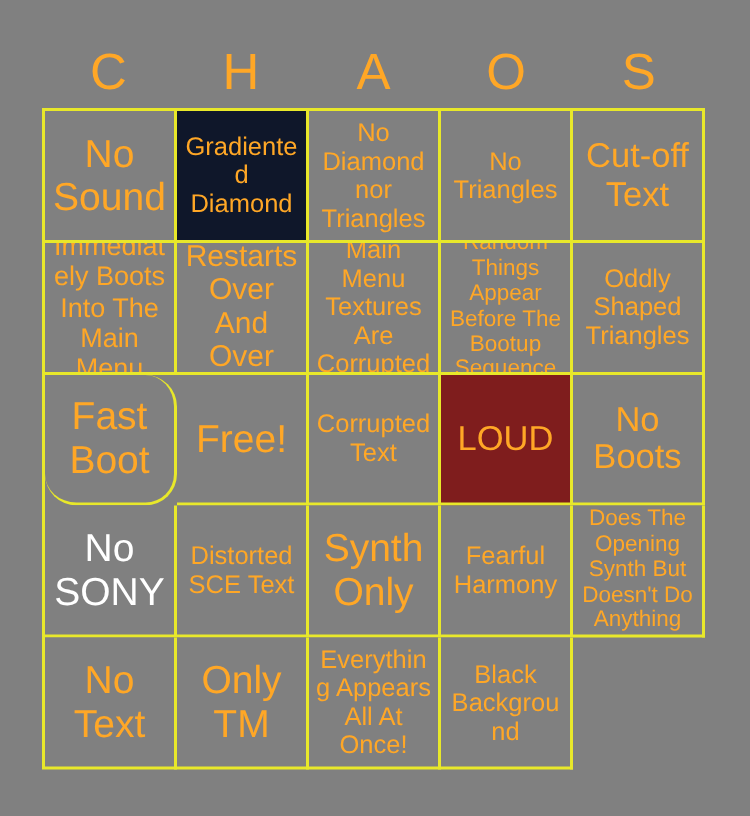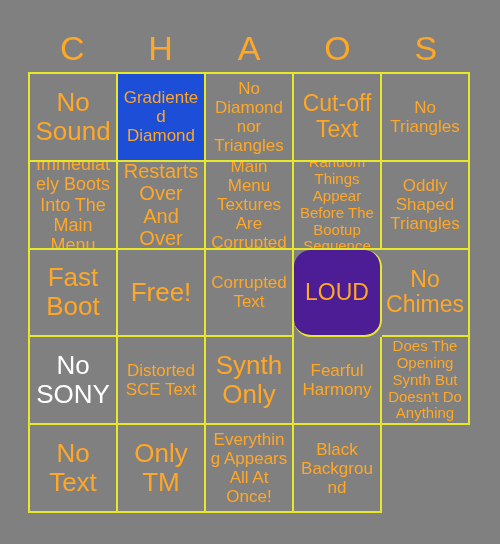--- a/index.html
+++ b/index.html
@@ -95,64 +95,64 @@
     <div class="header-letter" style="color: rgb(255, 167, 38);">A</div>
     <div class="header-letter" style="color: rgb(255, 167, 38);">O</div>
     <div class="header-letter" style="color: rgb(255, 167, 38);">S</div>
   </div>
 
   <div id="grid" style="border-top-color: rgb(232, 232, 42); border-left-color: rgb(232, 232, 42);">
 
     <div class="cell fs-xxl" style="border-right-color: rgb(232, 232, 42); border-bottom-color: rgb(232, 232, 42); background: rgb(128, 128, 128);">
       <span class="cell-text" style="color: rgb(255, 167, 38);">No Sound</span>
     </div>
-    <div class="cell fs-md" style="border-right-color: rgb(232, 232, 42); border-bottom-color: rgb(232, 232, 42); background: #1d4ed8;">
+    <div class="cell fs-md" style="border-right-color: rgb(232, 232, 42); border-bottom-color: rgb(232, 232, 42); background: #0f172a;">
       <span class="cell-text" style="color: rgb(255, 167, 38);">Gradiented Diamond</span>
     </div>
     <div class="cell fs-md" style="border-right-color: rgb(232, 232, 42); border-bottom-color: rgb(232, 232, 42); background: rgb(128, 128, 128);">
       <span class="cell-text" style="color: rgb(255, 167, 38);">No Diamond nor Triangles</span>
     </div>
+    <div class="cell fs-md" style="border-right-color: rgb(232, 232, 42); border-bottom-color: rgb(232, 232, 42); background: rgb(128, 128, 128);">
+      <span class="cell-text" style="color: rgb(255, 167, 38);">No Triangles</span>
+    </div>
     <div class="cell fs-xl" style="border-right-color: rgb(232, 232, 42); border-bottom-color: rgb(232, 232, 42); background: rgb(128, 128, 128);">
       <span class="cell-text" style="color: rgb(255, 167, 38);">Cut-off Text</span>
-    </div>
-    <div class="cell fs-md" style="border-right-color: rgb(232, 232, 42); border-bottom-color: rgb(232, 232, 42); background: rgb(128, 128, 128);">
-      <span class="cell-text" style="color: rgb(255, 167, 38);">No Triangles</span>
     </div>
 
     <div class="cell fs-sm" style="border-right-color: rgb(232, 232, 42); border-bottom-color: rgb(232, 232, 42); background: rgb(128, 128, 128);">
       <span class="cell-text" style="color: rgb(255, 167, 38);">Immediately Boots Into The Main Menu</span>
     </div>
     <div class="cell fs-lg" style="border-right-color: rgb(232, 232, 42); border-bottom-color: rgb(232, 232, 42); background: rgb(128, 128, 128);">
       <span class="cell-text" style="color: rgb(255, 167, 38);">Restarts Over And Over</span>
     </div>
     <div class="cell fs-md" style="border-right-color: rgb(232, 232, 42); border-bottom-color: rgb(232, 232, 42); background: rgb(128, 128, 128);">
       <span class="cell-text" style="color: rgb(255, 167, 38);">Main Menu Textures Are Corrupted</span>
     </div>
     <div class="cell fs-xs" style="border-right-color: rgb(232, 232, 42); border-bottom-color: rgb(232, 232, 42); background: rgb(128, 128, 128);">
       <span class="cell-text" style="color: rgb(255, 167, 38);">Random Things Appear Before The Bootup Sequence</span>
     </div>
     <div class="cell fs-md" style="border-right-color: rgb(232, 232, 42); border-bottom-color: rgb(232, 232, 42); background: rgb(128, 128, 128);">
       <span class="cell-text" style="color: rgb(255, 167, 38);">Oddly Shaped Triangles</span>
     </div>
 
-    <div class="cell fs-xxl" style="border-right-color: rgb(232, 232, 42); border-bottom-color: rgb(232, 232, 42); background: rgb(128, 128, 128);">
+    <div class="cell fs-xxl" style="border-right-color: rgb(232, 232, 42); border-bottom-color: rgb(232, 232, 42); background: rgb(128, 128, 128); border-radius: 21px;">
       <span class="cell-text" style="color: rgb(255, 167, 38);">Fast Boot</span>
     </div>
     <div class="cell fs-xxl" style="border-right-color: rgb(232, 232, 42); border-bottom-color: rgb(232, 232, 42); background: rgb(128, 128, 128);">
       <span class="cell-text" style="color: rgb(255, 167, 38);">Free!</span>
     </div>
     <div class="cell fs-md" style="border-right-color: rgb(232, 232, 42); border-bottom-color: rgb(232, 232, 42); background: rgb(128, 128, 128);">
       <span class="cell-text" style="color: rgb(255, 167, 38);">Corrupted Text</span>
     </div>
-    <div class="cell fs-xl" style="border-right-color: rgb(232, 232, 42); border-bottom-color: rgb(232, 232, 42); background: #4c1d95; border-radius: 17px;">
+    <div class="cell fs-xl" style="border-right-color: rgb(232, 232, 42); border-bottom-color: rgb(232, 232, 42); background: #7f1d1d;">
       <span class="cell-text" style="color: rgb(255, 167, 38);">LOUD</span>
     </div>
 
     <div class="cell fs-xl" style="border-right-color: rgb(232, 232, 42); border-bottom-color: rgb(232, 232, 42); background: rgb(128, 128, 128);">
-      <span class="cell-text" style="color: rgb(255, 167, 38);">No Chimes</span>
+      <span class="cell-text" style="color: rgb(255, 167, 38);">No Boots</span>
     </div>
     <div class="cell fs-xxl" style="border-right-color: rgb(232, 232, 42); border-bottom-color: rgb(232, 232, 42); background: rgb(128, 128, 128);">
       <span class="cell-text" style="color: #ffffff;">No SONY</span>
     </div>
     <div class="cell fs-md" style="border-right-color: rgb(232, 232, 42); border-bottom-color: rgb(232, 232, 42); background: rgb(128, 128, 128);">
       <span class="cell-text" style="color: rgb(255, 167, 38);">Distorted SCE Text</span>
     </div>
     <div class="cell fs-xxl" style="border-right-color: rgb(232, 232, 42); border-bottom-color: rgb(232, 232, 42); background: rgb(128, 128, 128);">
       <span class="cell-text" style="color: rgb(255, 167, 38);">Synth Only</span>
     </div>

